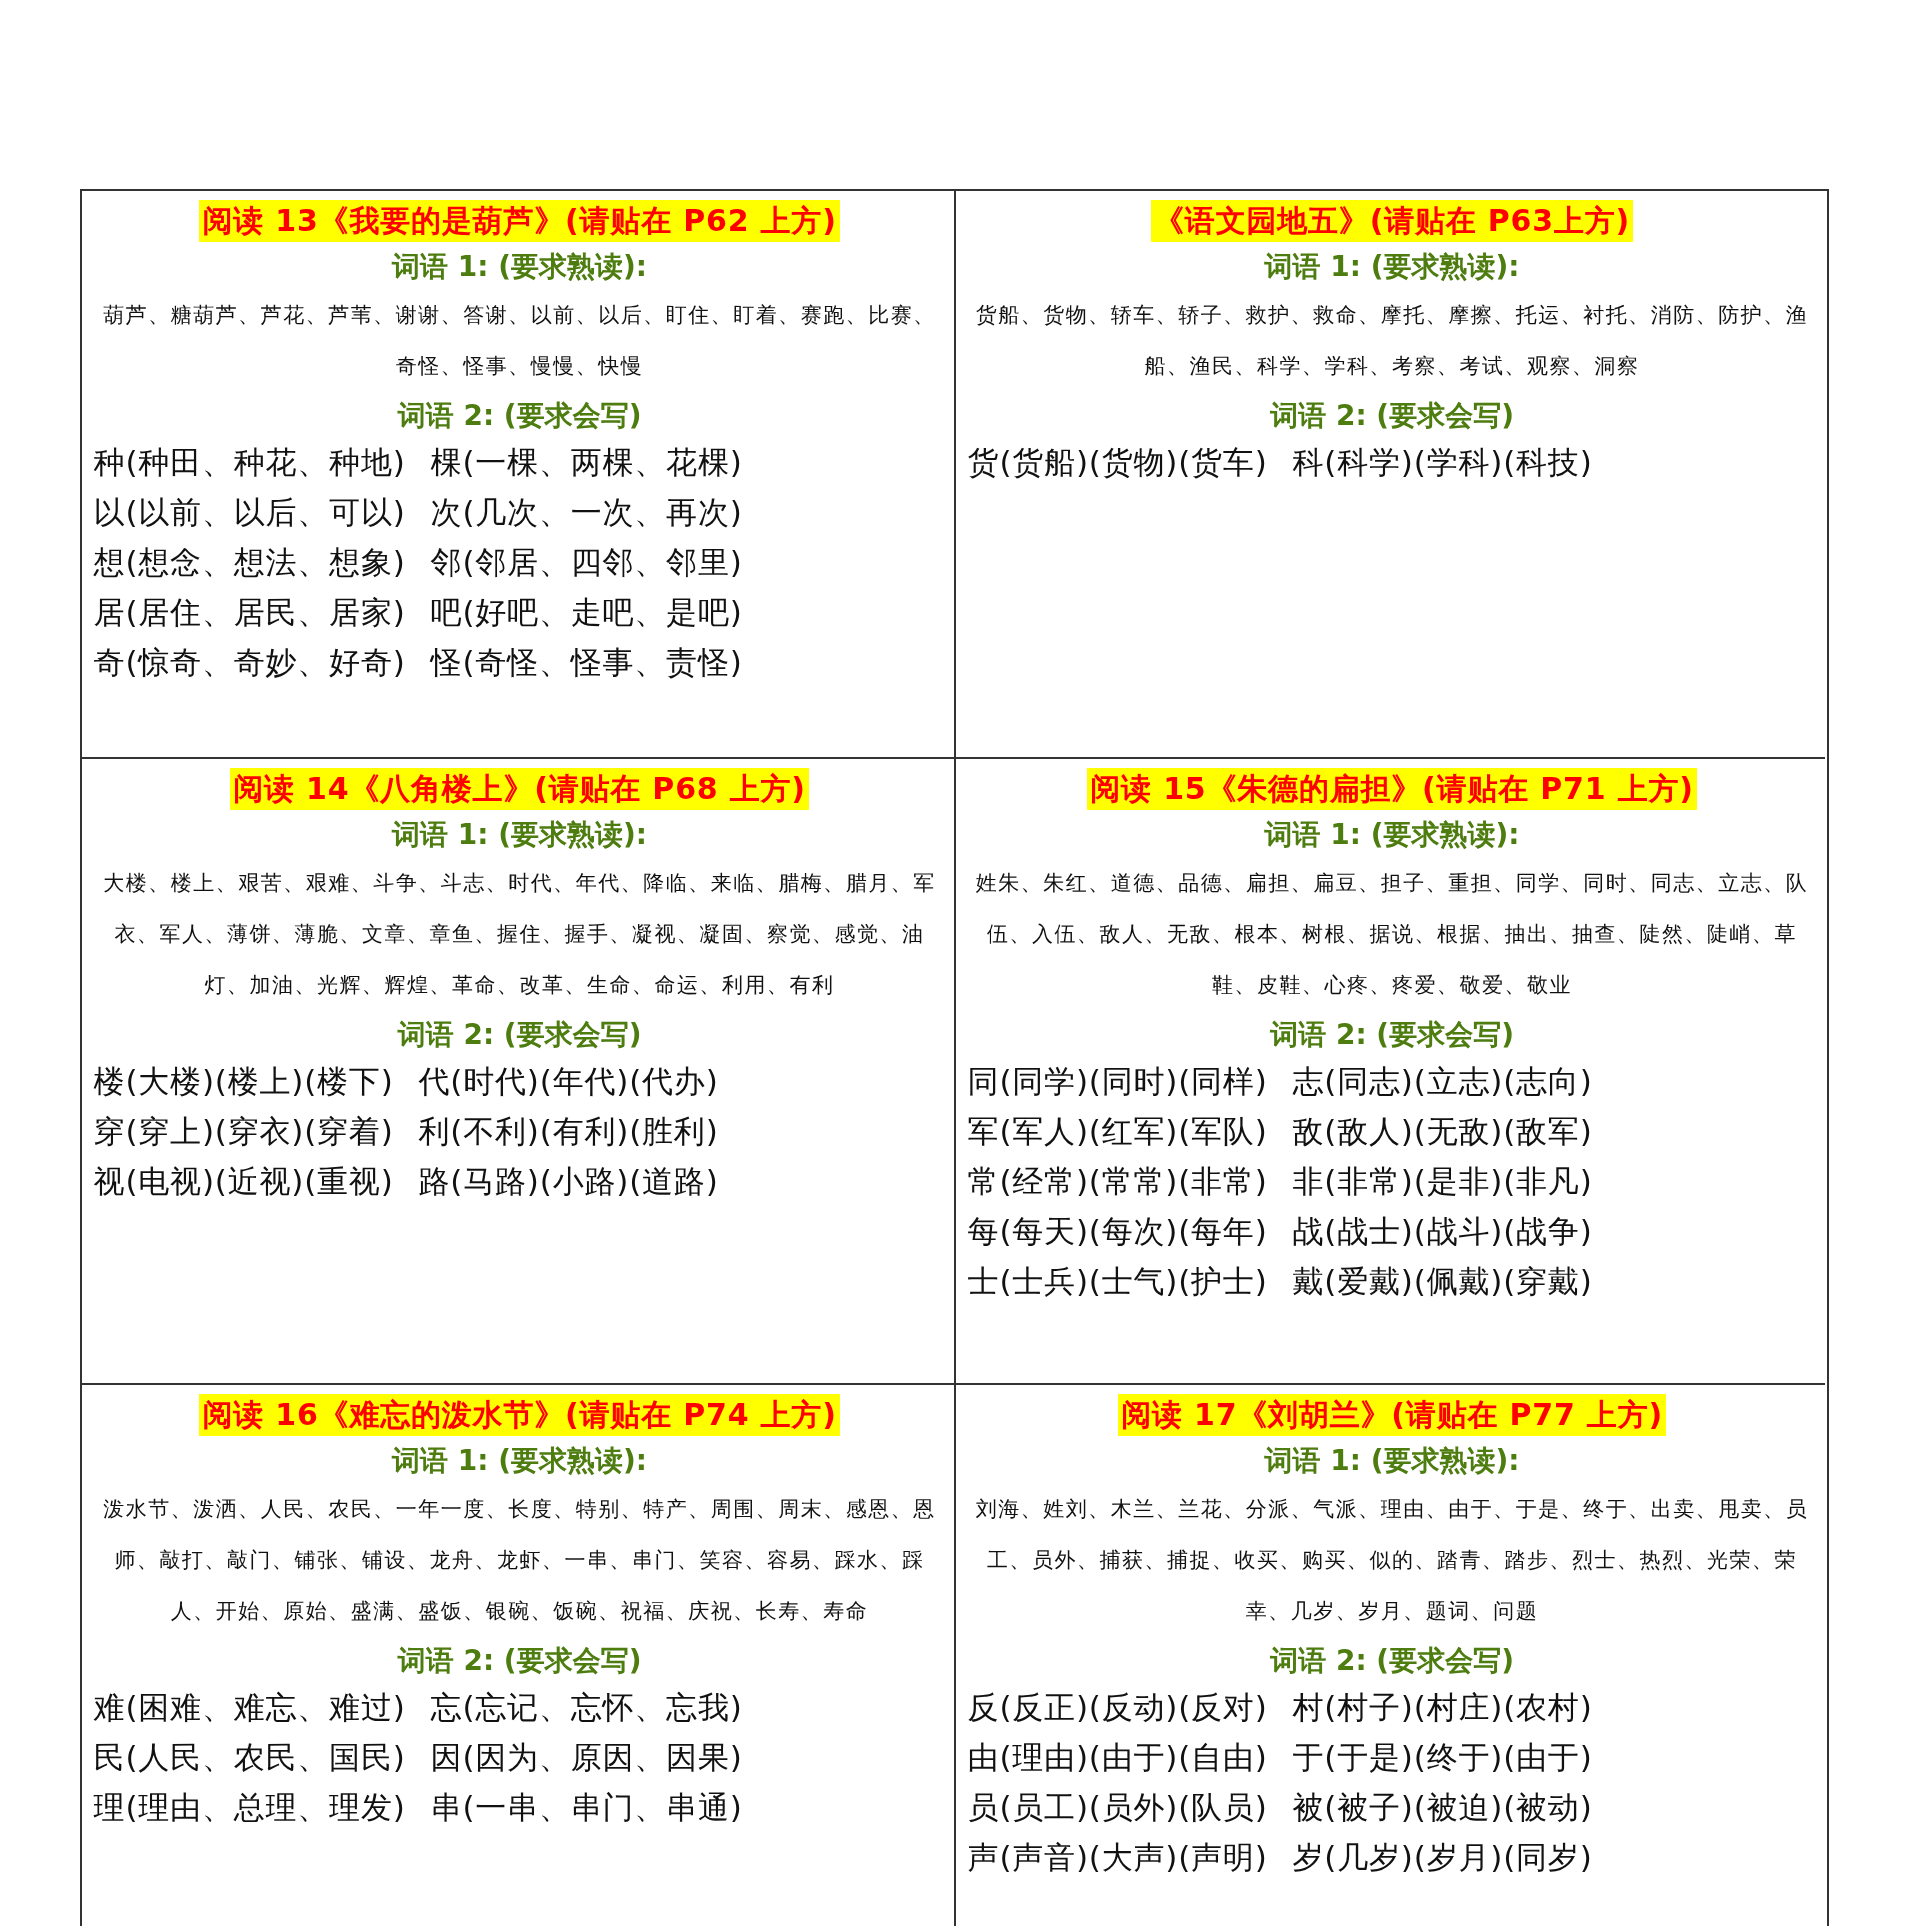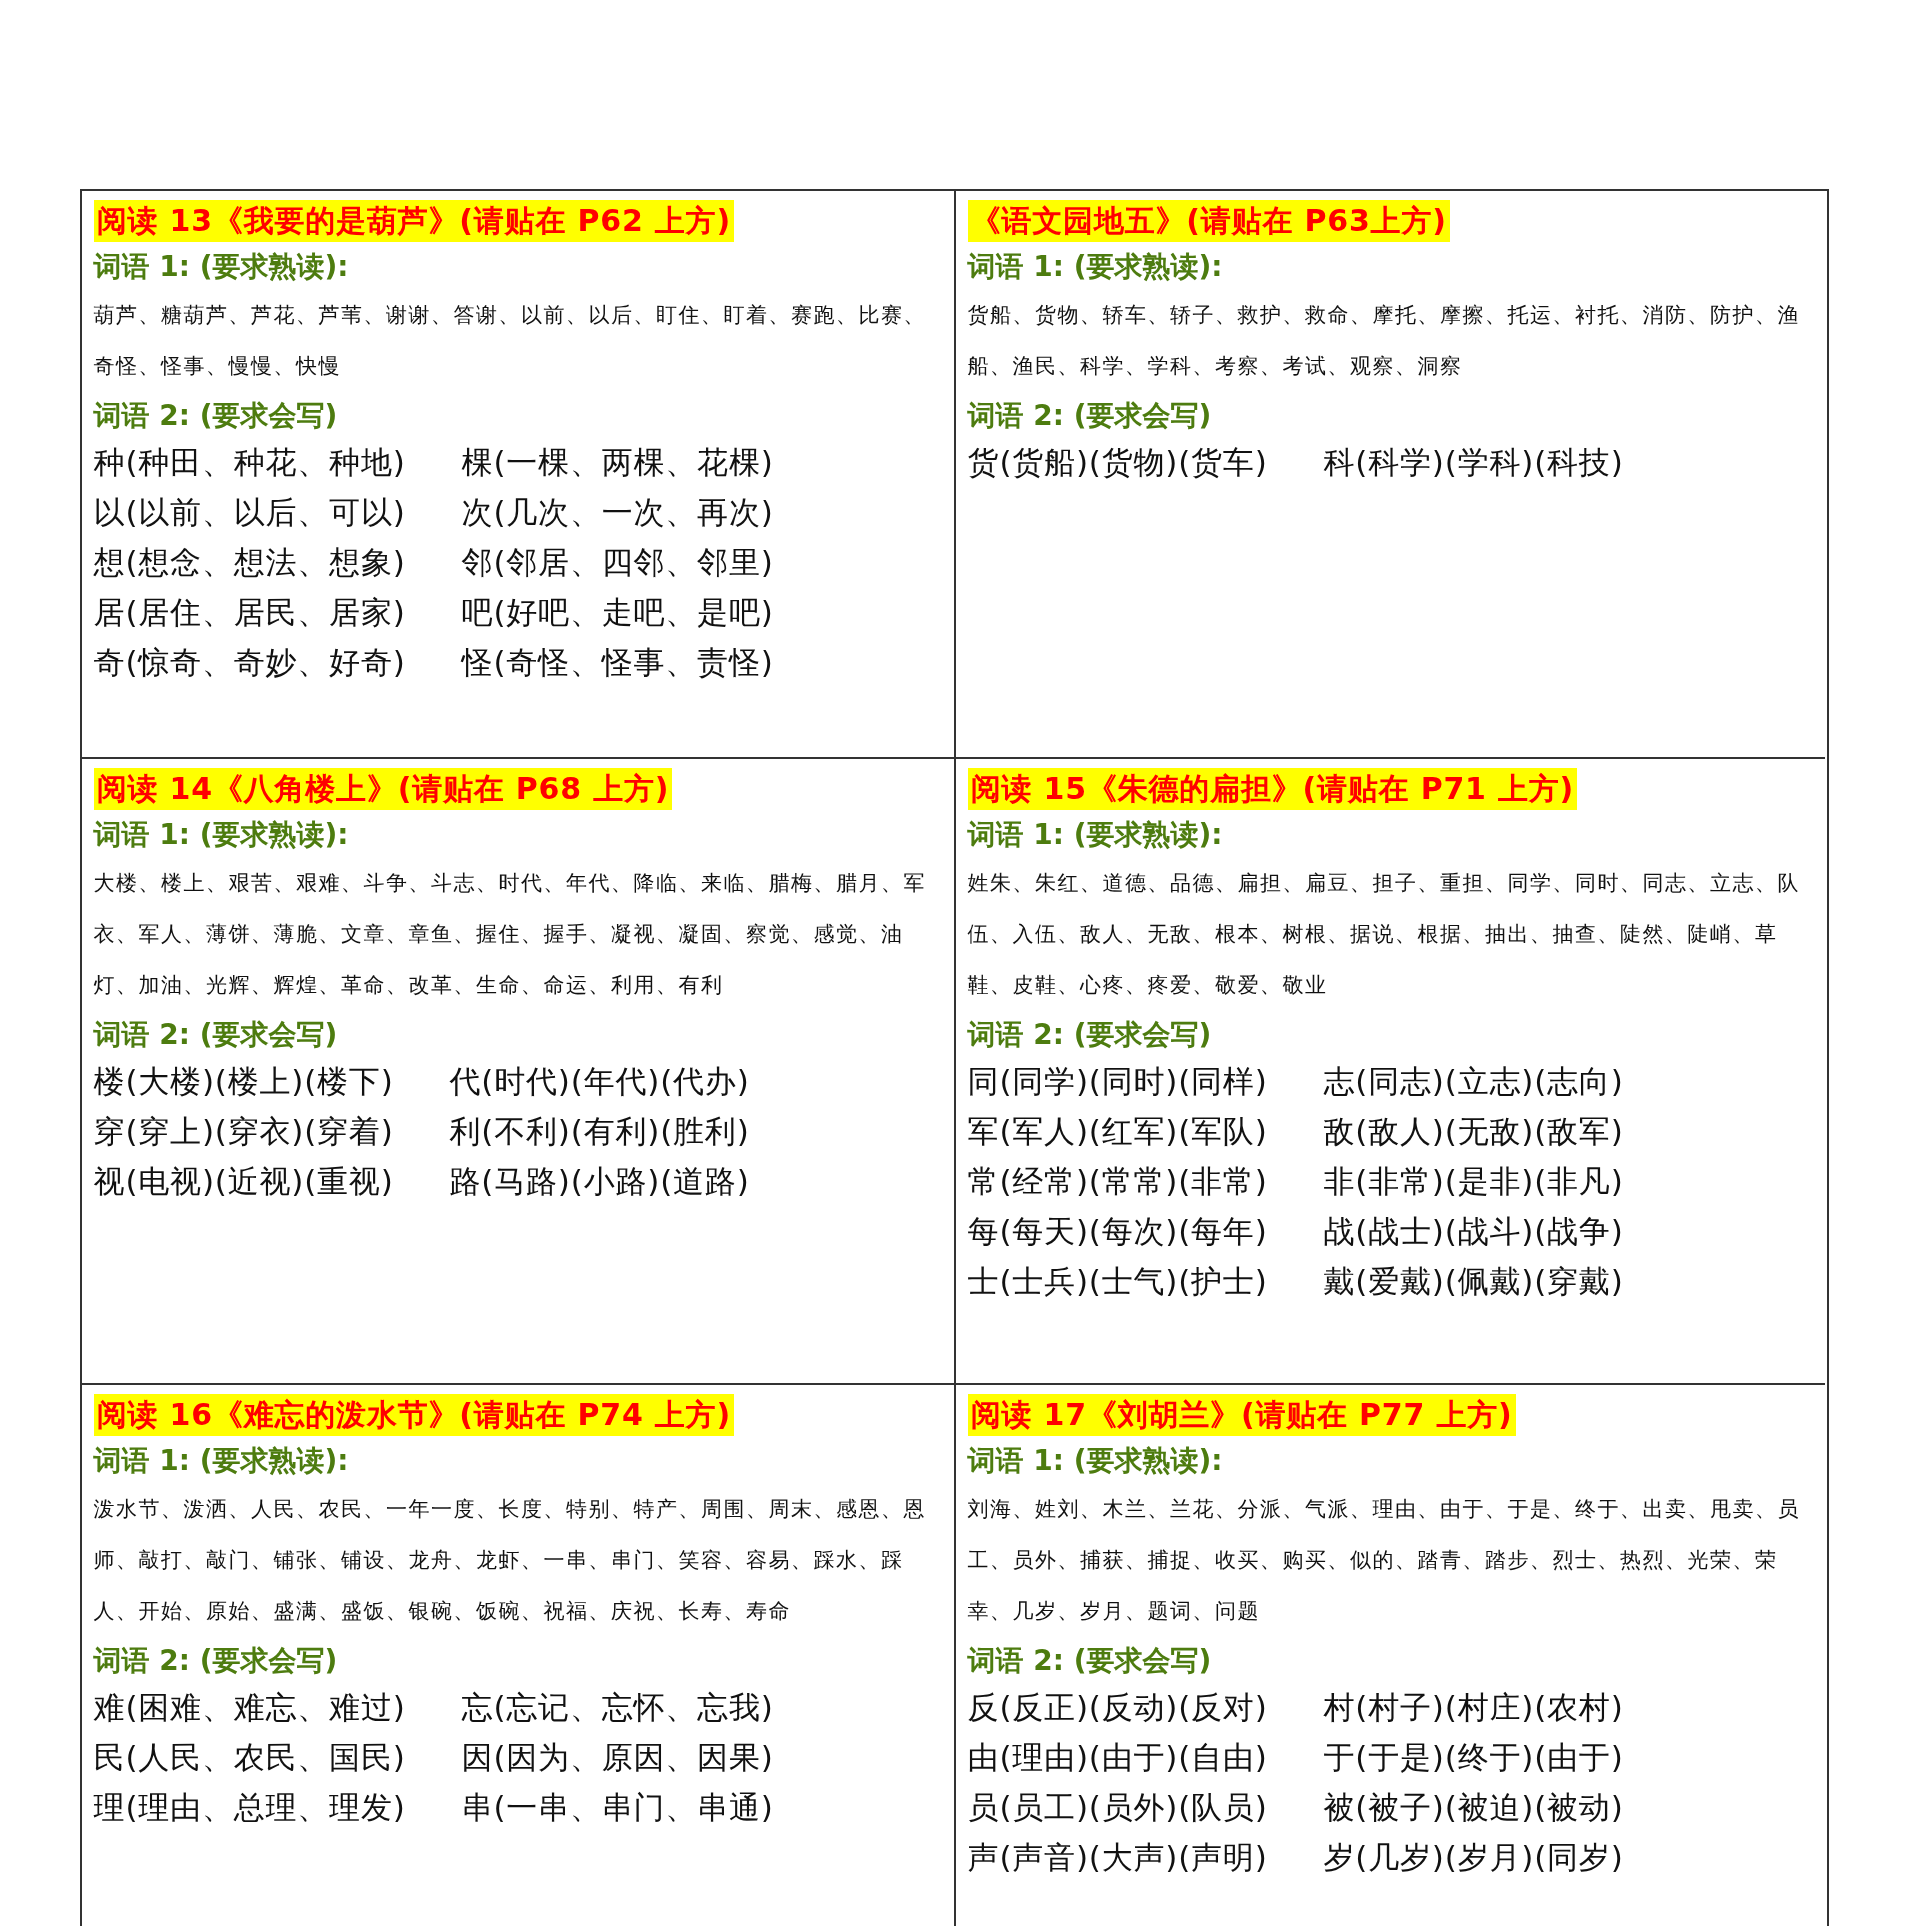--- a/index.html
+++ b/index.html
@@ -2,31 +2,31 @@
 <html style="font-size:6.2px"><head>
   <meta charset="utf-8">
   <style>
     html, body { margin: 0; padding: 0; background: #ffffff; }
     body { width: 1911px; height: 2702px; position: relative; overflow: hidden;
            font-family: "DejaVu Sans", "Liberation Sans", sans-serif; color: #111; }
     .sheet { position: absolute; left: 80px; top: 189px; width: 1749px; height: 2255px;
              border: 2.7px solid #333; box-sizing: border-box; display: grid;
              grid-template-columns: 874px 869px;
              grid-template-rows: 568px 626px 632px 423px; }
-    .cell { box-sizing: border-box; padding: 8.5px 8.5px 0 11.6px; overflow: hidden; }
+    .cell { box-sizing: border-box; padding: 8.5px 8.5px 0 11.6px; overflow: hidden; text-align: center; }
     .cell.left { border-right: 2.7px solid #333; }
     .cell.row-sep { border-bottom: 2.7px solid #333; }
     .title { display: inline-block; background: #ffff00; color: #ff0000; font-weight: bold;
              font-size: 30px; line-height: 42px; padding: 0 3.1px; margin-bottom: 4.6px;
              letter-spacing: 0.8px; white-space: nowrap; }
     .section-label { color: #4d7c0f; font-weight: bold; font-size: 28px; line-height: 42px;
                      white-space: nowrap; }
     .read-words { font-size: 21px; line-height: 51px; letter-spacing: 1.5px; margin: 2.3px 0 2.3px 0; }
     .write-grid { display: grid; grid-template-columns: auto auto; justify-content: start;
-                  column-gap: 56px; font-size: 31px; line-height: 50px; white-space: nowrap; }
+                  column-gap: 25px; font-size: 31px; line-height: 50px; white-space: nowrap; }
     .write-item { letter-spacing: 0.8px; }
   </style>
 </head>
 <body>
 
 <div class="sheet">
 
   <div class="cell left row-sep">
     <div class="title">阅读 13《我要的是葫芦》(请贴在  P62 上方)</div>
     <div class="section-label">词语  1: (要求熟读):</div>

